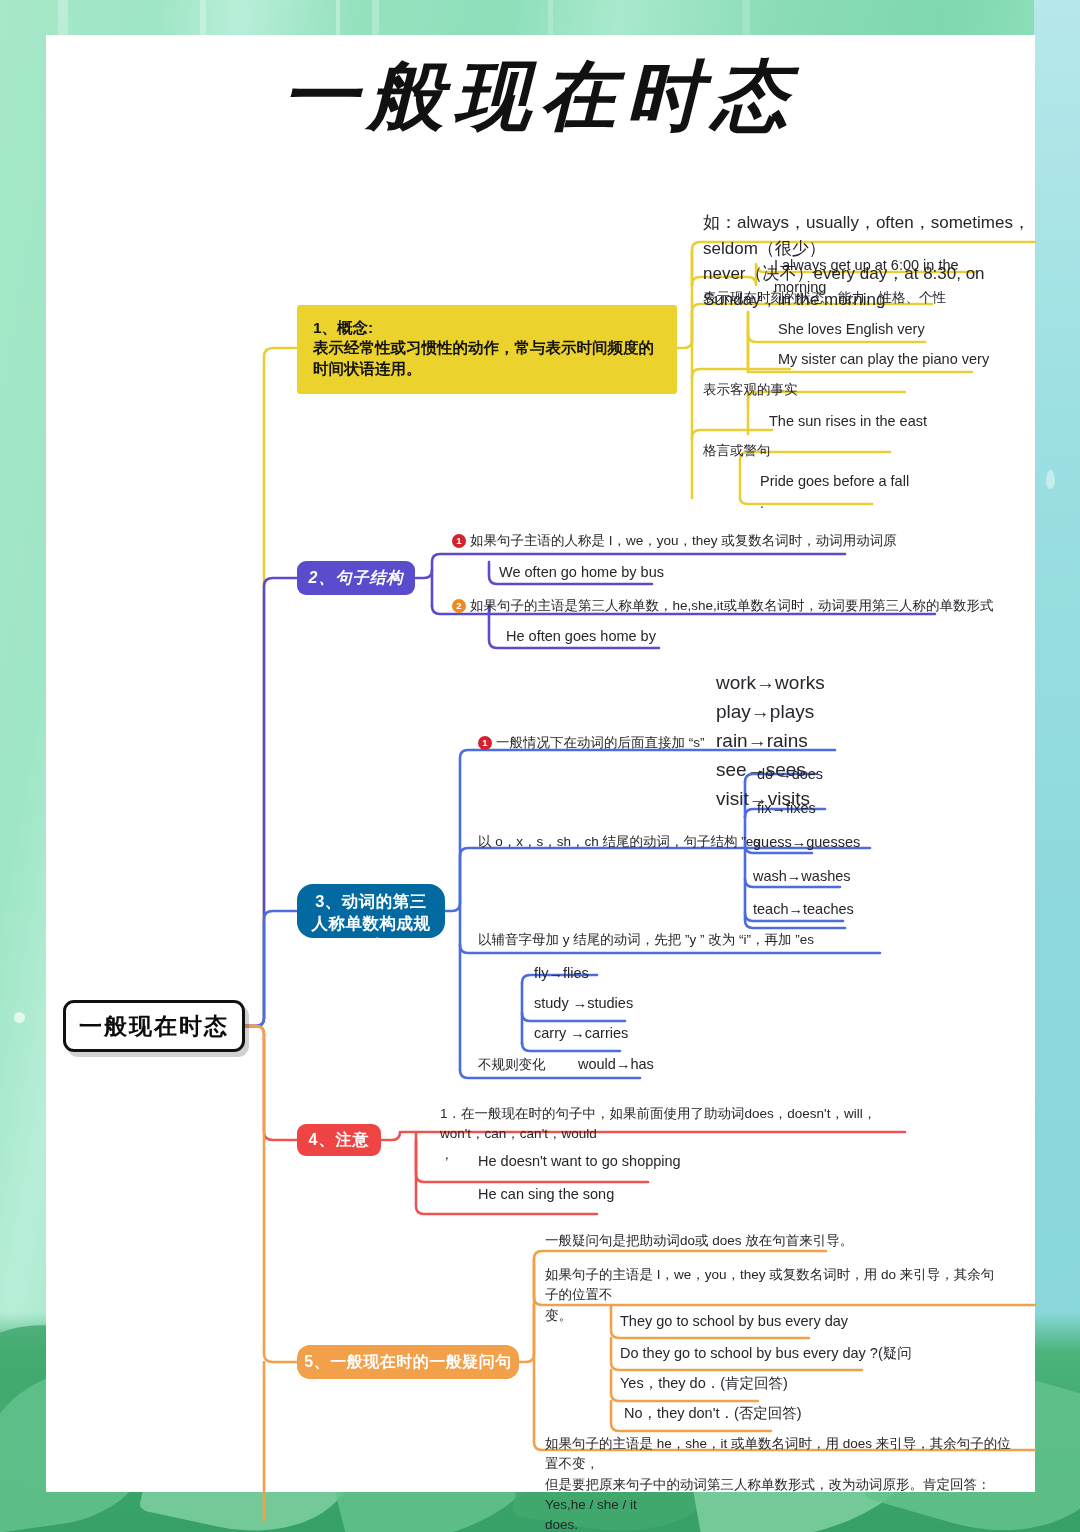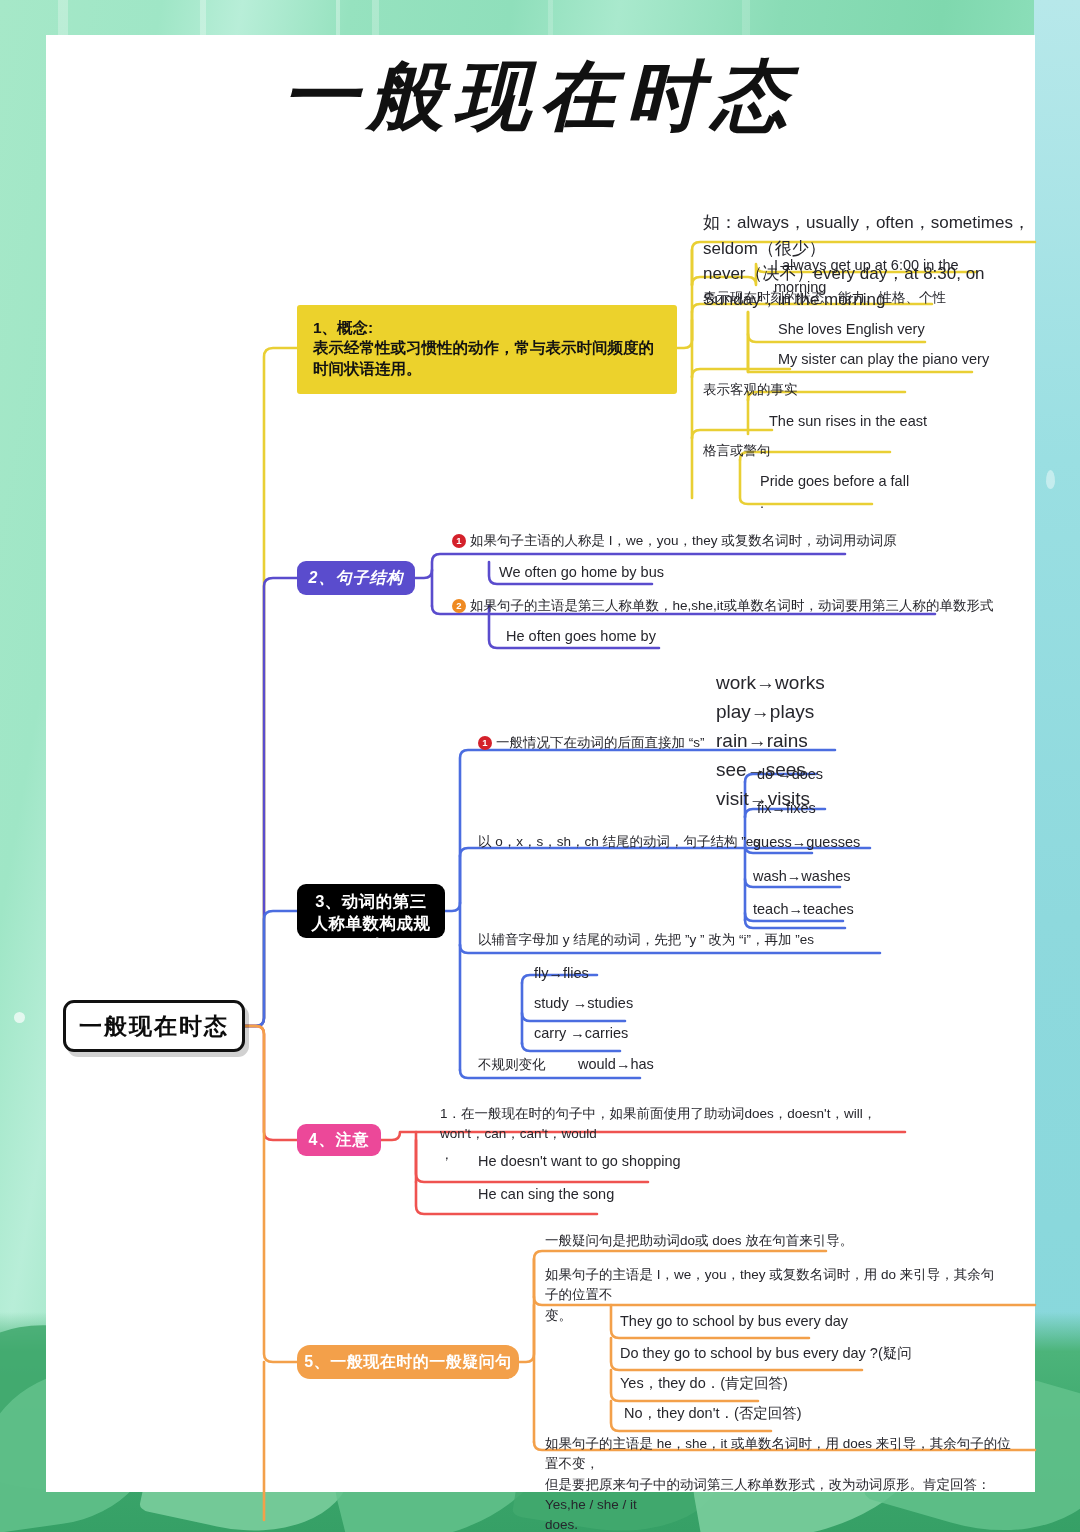--- a/index.html
+++ b/index.html
@@ -38,22 +38,22 @@
 
   
   #map{position:absolute;left:0;top:0;width:1080px;height:1532px;z-index:4;}
   #map svg{position:absolute;left:0;top:0;overflow:visible;}
 
   
   .nodebox{position:absolute;z-index:5;border-radius:9px;color:#fff;
       font-weight:bold;line-height:1.32;box-sizing:border-box;}
   .nodebox.yellow{background:#ecd22c;color:#121212;border-radius:3px;}
   .nodebox.purple{background:#5a4ccd;font-style:italic;}
-  .nodebox.blue{background:#000000;}
-  .nodebox.red{background:#ec4899;text-align:center;}
+  .nodebox.blue{background:#0369a1;border-radius:16px;}
+  .nodebox.red{background:#ef4444;text-align:center;}
   .nodebox.orange{background:#f3a04a;border-radius:13px;}
 
   #root{position:absolute;left:63px;top:1000px;width:182px;height:52px;z-index:5;
       background:#fff;border:3px solid #111;border-radius:11px;
       box-shadow:4px 5px 0 rgba(0,0,0,.18);
       display:flex;align-items:center;justify-content:center;
       font-weight:900;font-size:23px;letter-spacing:2px;color:#0c0c0c;box-sizing:border-box;}
 
   #n1{left:297px;top:305px;width:380px;padding:13px 16px 15px 16px;font-size:15.5px;}
   #n2{left:297px;top:561px;width:118px;height:34px;font-size:16px;display:flex;align-items:center;justify-content:center;letter-spacing:1px;}

